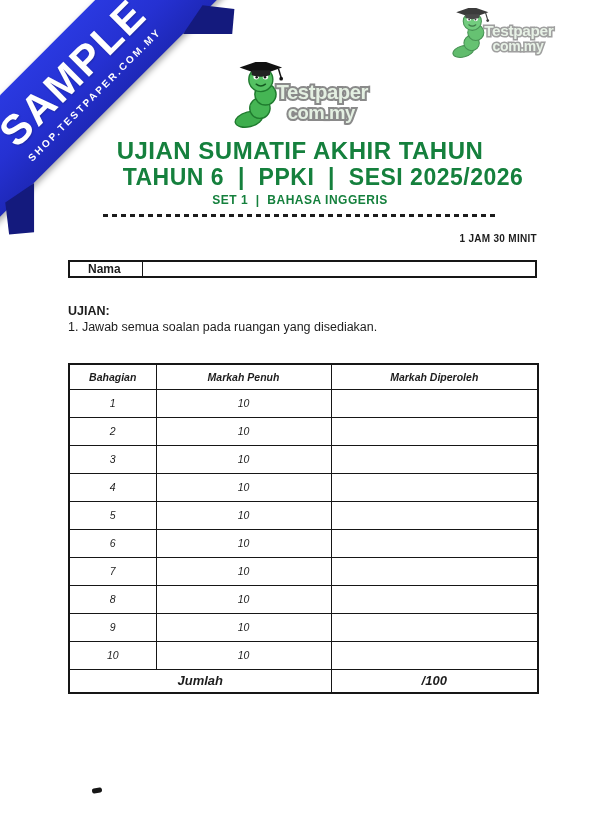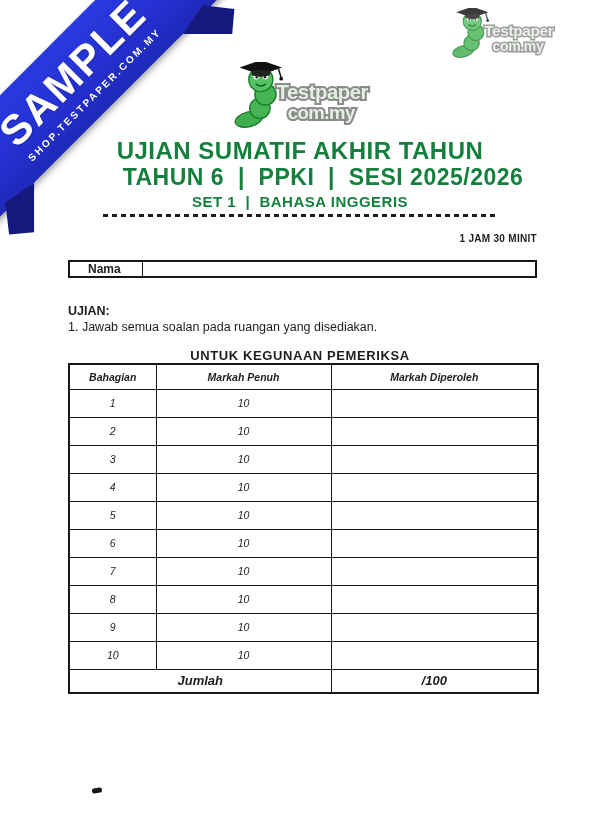--- a/index.html
+++ b/index.html
@@ -32,21 +32,21 @@
   
   .logo { position:absolute; }
   .logo-top-right { left:452px; top:8px; width:112px; opacity:.82; }
   .logo-center { left:234px; top:62px; width:148px; }
   .logo svg { display:block; width:100%; height:auto; }
 
   
   .title-line { position:absolute; left:0; right:0; text-align:center; font-weight:bold; color:#15803d; white-space:pre; }
   .title-1 { top:137px; font-size:24px; letter-spacing:.5px; }
   .title-2 { top:164px; font-size:23px; letter-spacing:.5px;margin-left:46px; }
-  .title-3 { top:193px; font-size:15px; letter-spacing:.5px; }
+  .title-3 { top:193px; font-size:12px; letter-spacing:.5px; }
   .dash-rule { position:absolute; left:103px; top:214px; width:394px; height:2.6px;
     background:repeating-linear-gradient(90deg,#1c1c1c 0 5px, transparent 5px 9px); }
   .duration { position:absolute; top:233px; left:68px; width:469px; text-align:right;
     font-size:10px; font-weight:bold; letter-spacing:.3px; }
 
   
   table { border-collapse:collapse; }
   .student-table { position:absolute; left:68px; top:260px; width:469px; table-layout:fixed; }
   .student-table td { border:1.6px solid #161616; height:16px; font-size:12px; padding:0 18px; }
   .student-table { border:2.2px solid #161616; }
@@ -142,21 +142,20 @@
         <tr>
       <td class="lbl">Nama</td>
       <td></td>
     </tr>
   </tbody>
     </table>
 
   <div class="arahan-heading">UJIAN:</div>
   <div class="arahan-item">1. Jawab semua soalan pada ruangan yang disediakan.</div>
 
-  <div class="examiner-title">UNTUK KEGUNAAN PEMERIKSA</div>
   <table class="examiner-table">
     <colgroup>
         <col class="c1">
         <col class="c2">
         <col class="c3">
       </colgroup>
     <thead>
       <tr>
         <th>Bahagian</th>
         <th>Markah Penuh</th>

